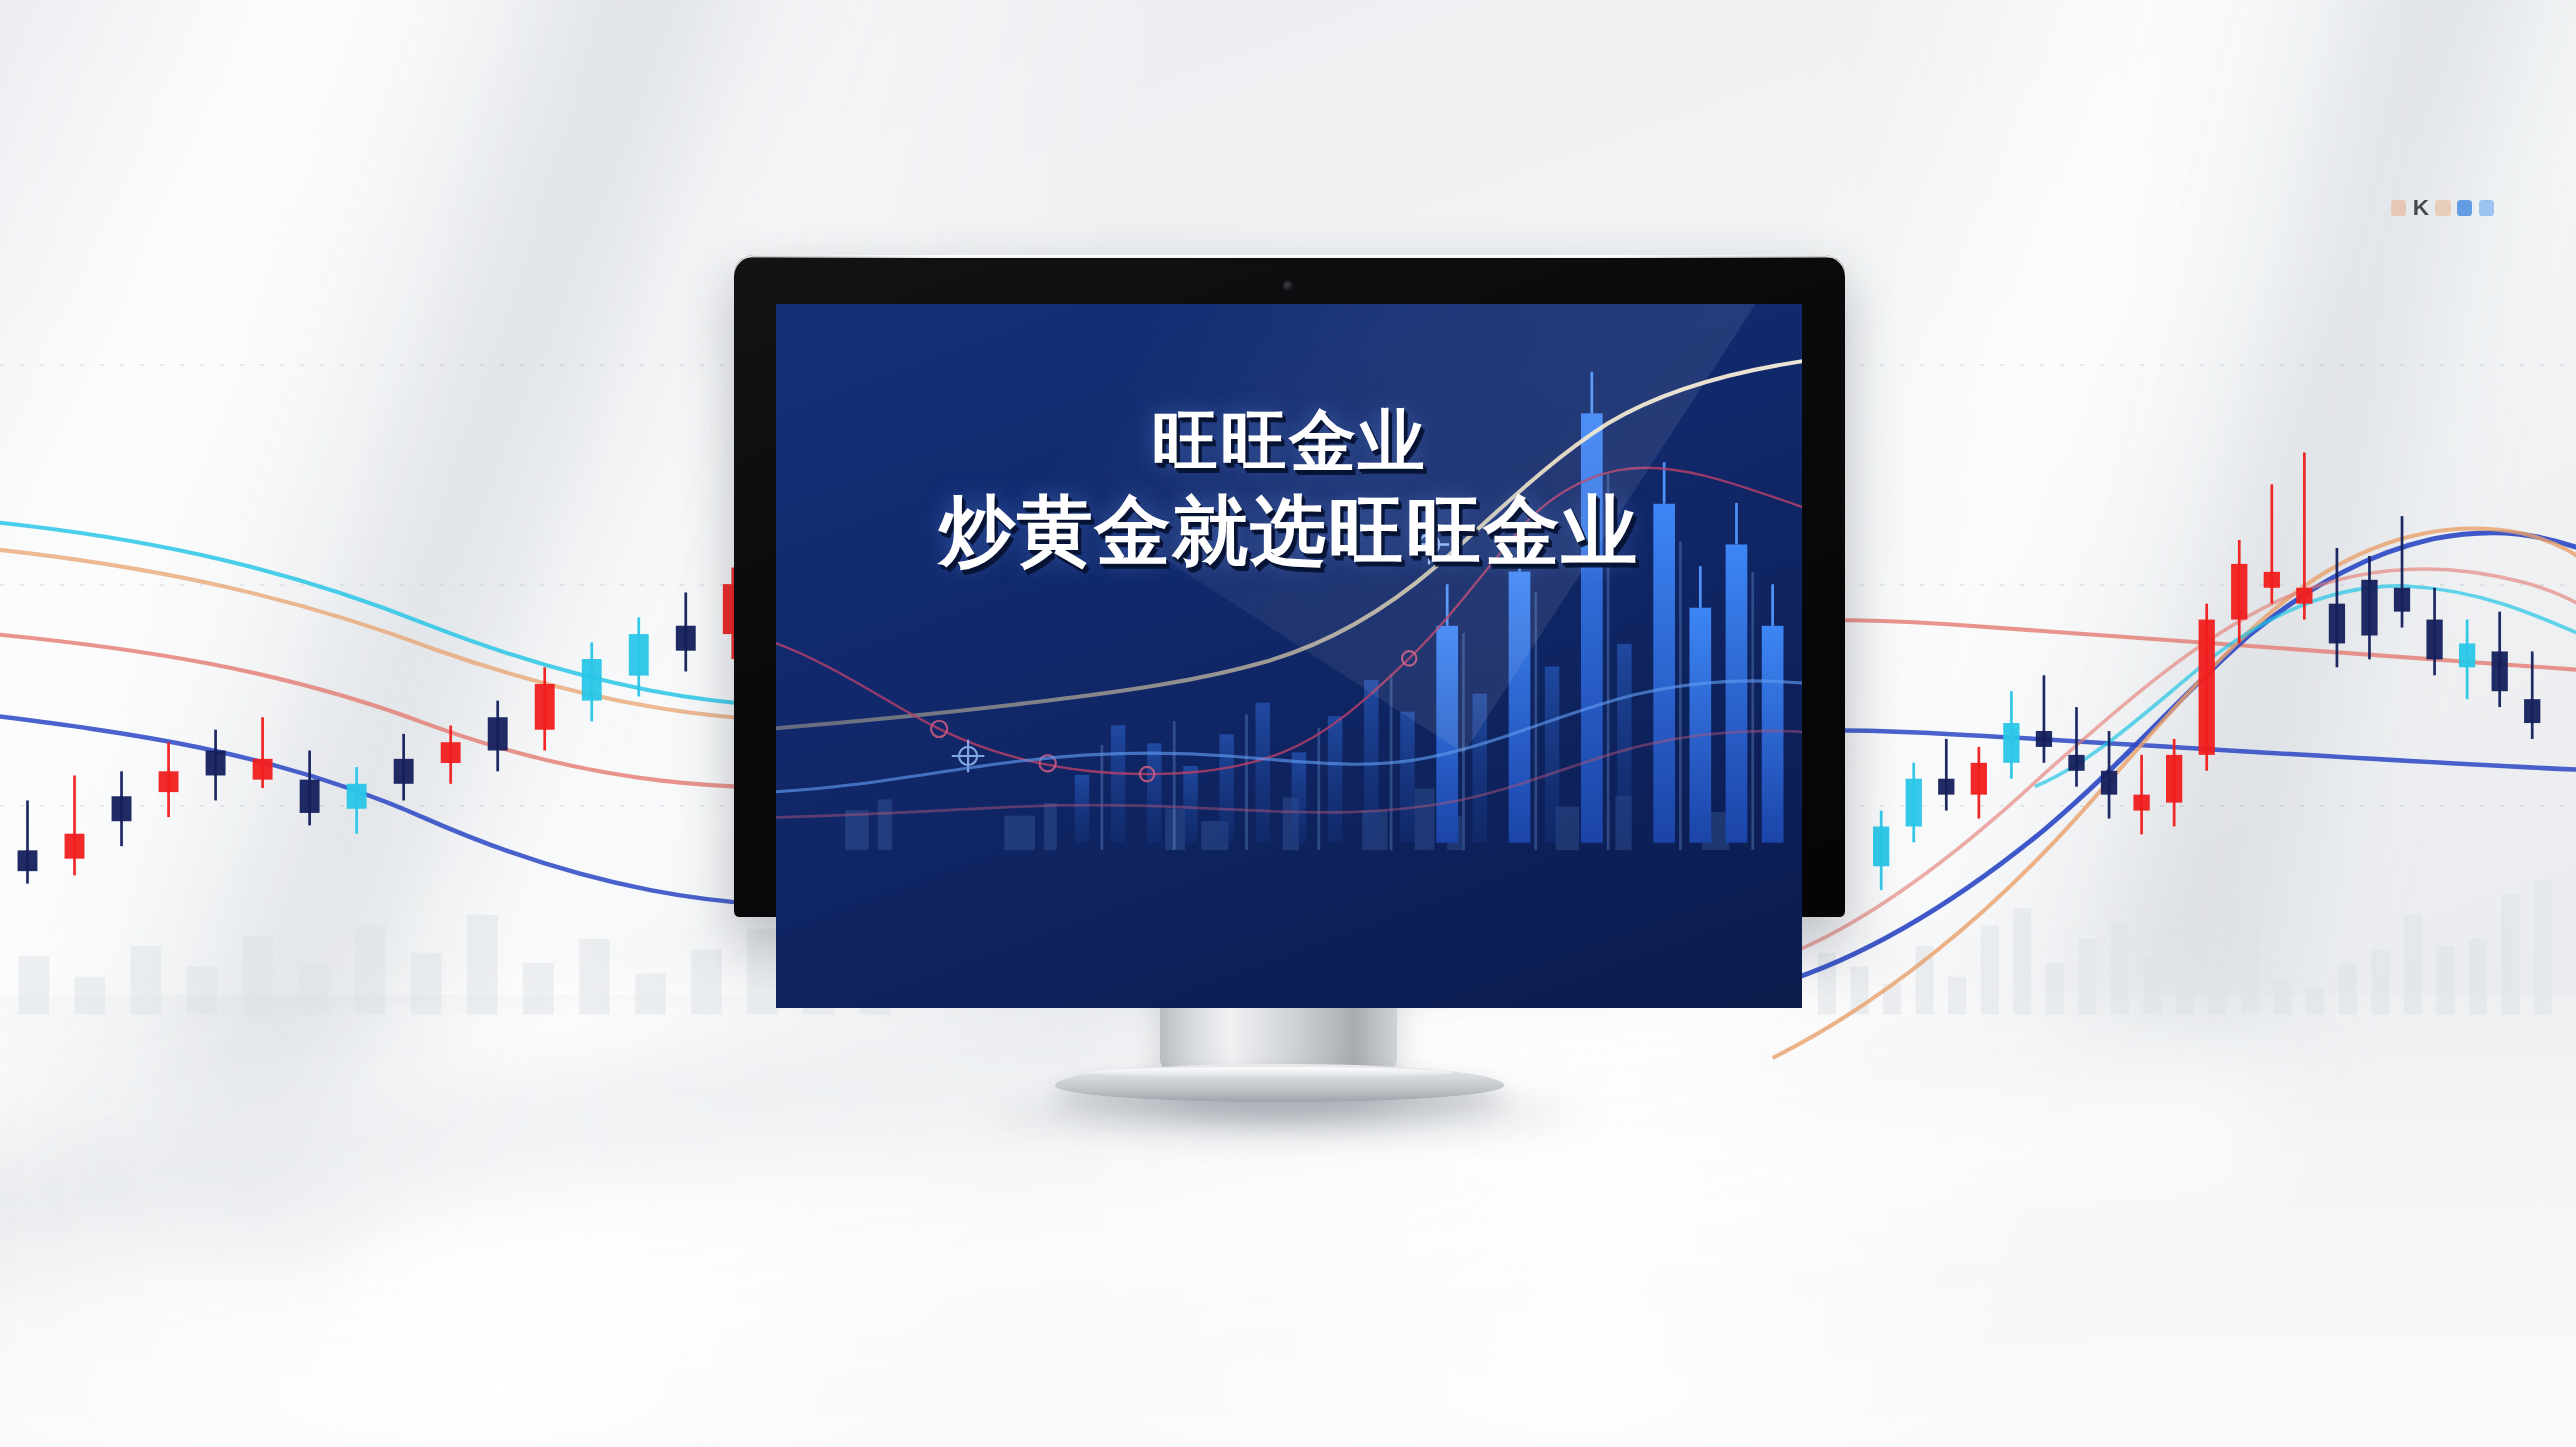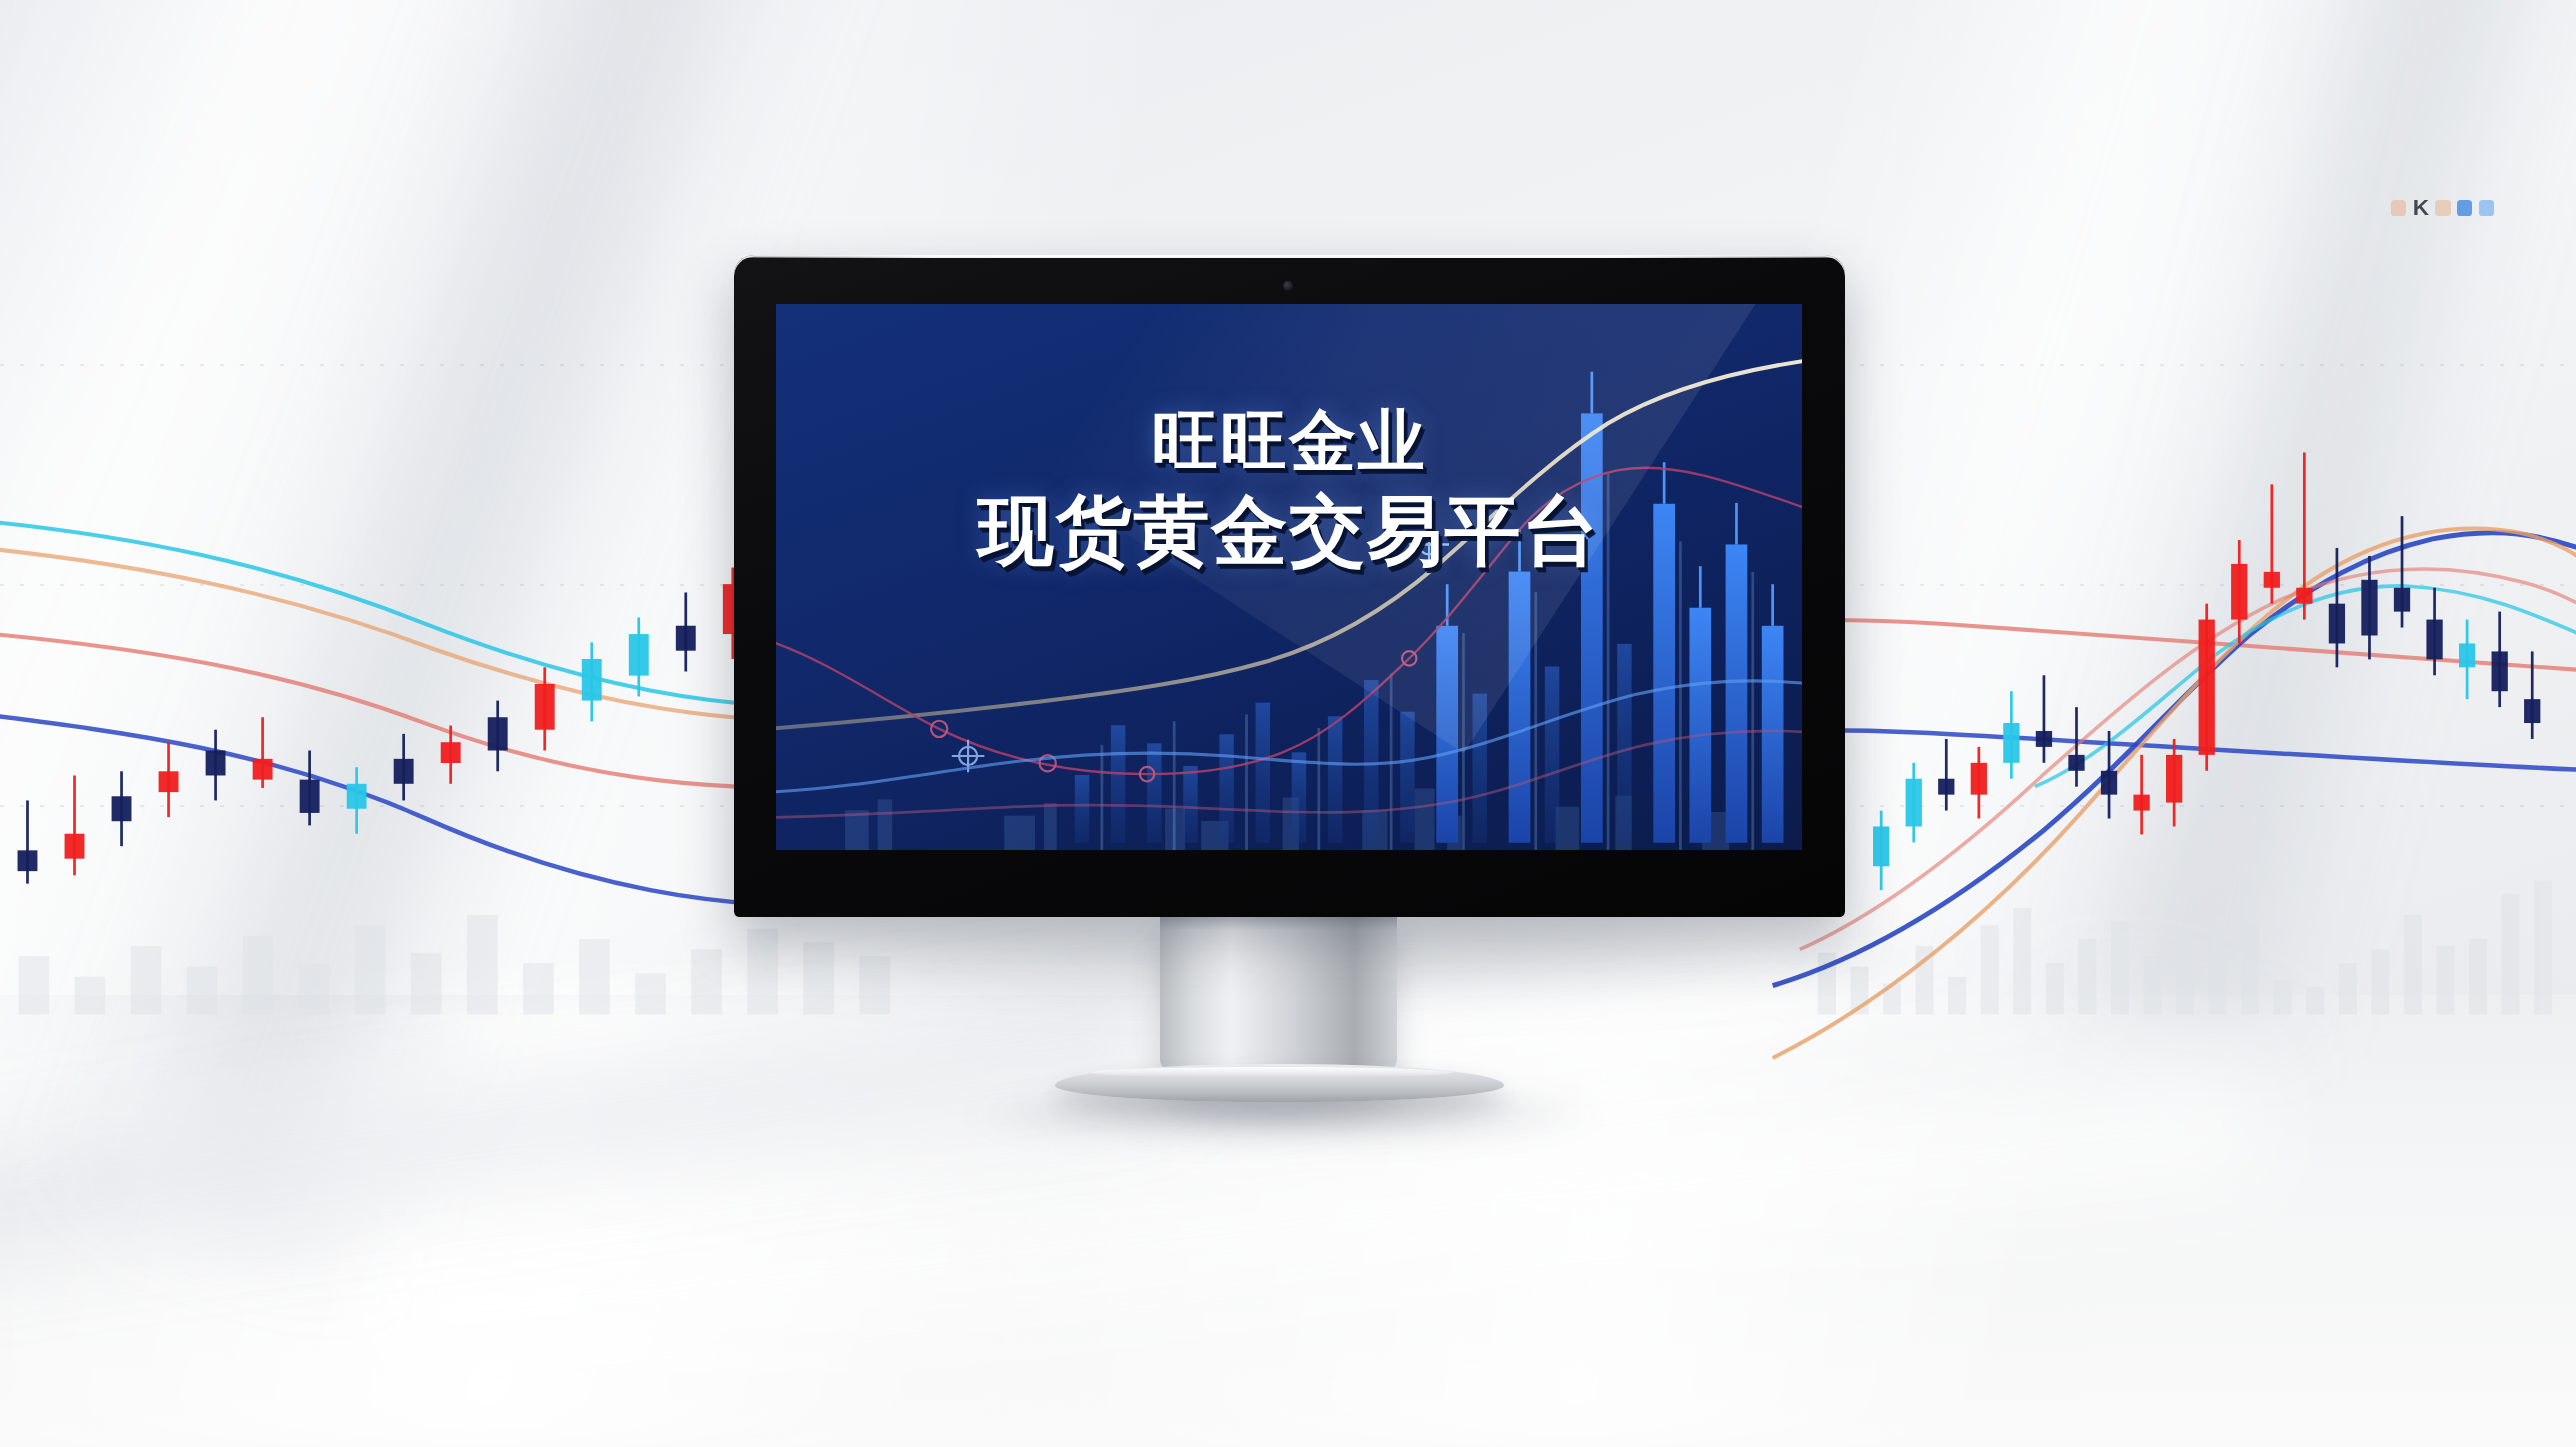--- a/index.html
+++ b/index.html
@@ -66,21 +66,21 @@
   }
   .bezel-top-hl{
     position:absolute;left:3.6px;top:0;width:1103px;height:2.7px;border-radius:20px 20px 0 0;
     background:linear-gradient(90deg,rgba(255,255,255,.25),rgba(255,255,255,.95) 18%,rgba(255,255,255,.95) 80%,rgba(255,255,255,.35));
   }
   .camera{
     position:absolute;left:549px;top:26px;width:10px;height:10px;border-radius:50%;
     background:radial-gradient(circle at 40% 35%,#3a3d44,#17181c 70%);
   }
   .screen{
-    position:absolute;left:42px;top:49px;width:1026px;height:546px;overflow:hidden;
+    position:absolute;left:42px;top:49px;width:1026px;height:704px;overflow:hidden;
     background:linear-gradient(160deg,#133079 0%,#11286a 42%,#0d2059 75%,#0b1c4c 100%);
   }
   .screen-gloss{
     position:absolute;right:-36px;top:-127px;width:507px;height:687px;
     transform:rotate(33deg);transform-origin:top right;
     background:linear-gradient(90deg,rgba(255,255,255,0),rgba(255,255,255,.055) 40%,rgba(255,255,255,.085));
     pointer-events:none;
   }
   .screen-svg{position:absolute;left:0;top:0;}
 
@@ -453,19 +453,19 @@
                  C1020,416 1080,414 1144,420" fill="none" stroke="#5f9af0" stroke-width="3.4" opacity=".65"></path>
         <path d="M-10,568 C90,566 180,560 270,556 C360,552 440,556 520,560
                  C600,564 670,564 740,552 C820,538 890,504 960,488
                  C1030,472 1090,470 1144,474" fill="none" stroke="#a9547c" stroke-width="3" opacity=".5"></path>
       </svg>
 
       <div class="screen-gloss"></div>
 
       <div class="headline">
         <div class="title-l1">旺旺金业</div>
-        <div class="title-l2">现货黄金交易平台</div>
+        <div class="title-l2">炒黄金就选旺旺金业</div>
       </div>
     </div>
   </div>
 
 </div>
 
 
 </body></html>

